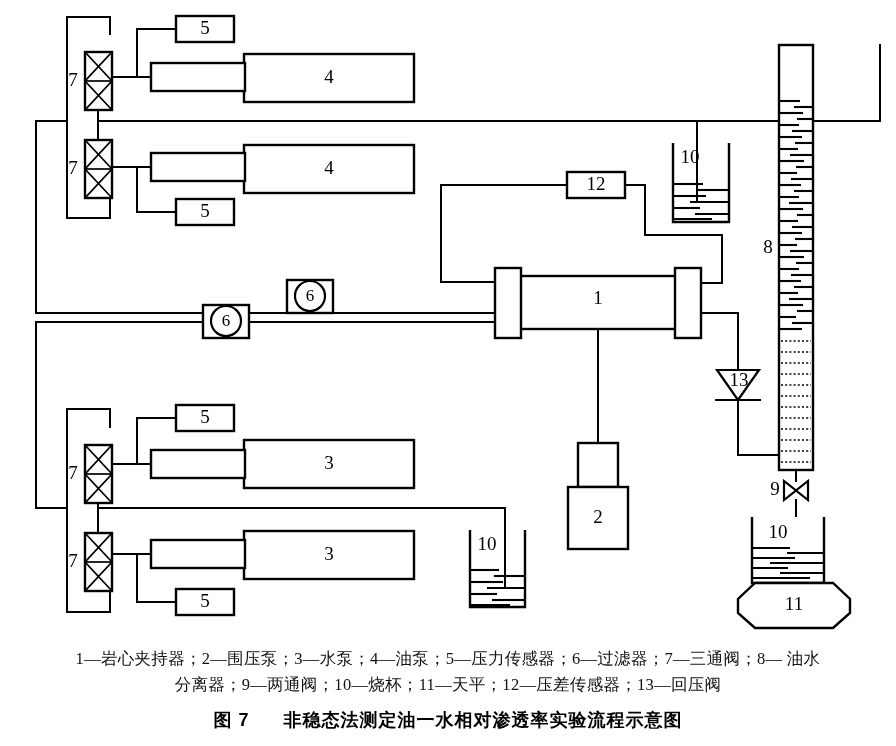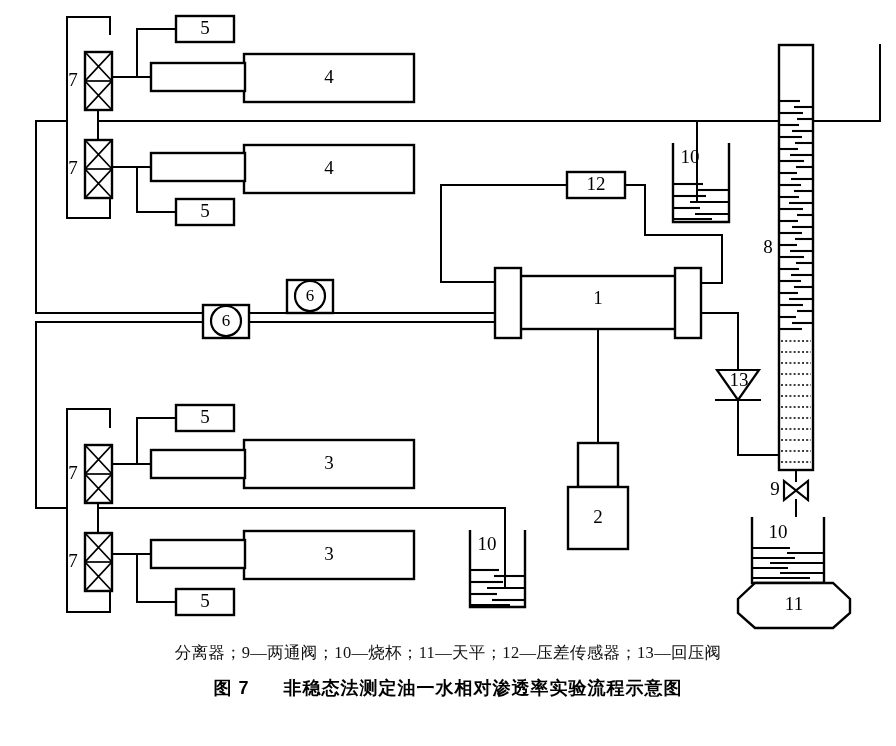--- a/index.html
+++ b/index.html
@@ -400,20 +400,21 @@
       <line class="ln" x1="505" y1="530" x2="505" y2="588"></line>
     </g>
 
     <g>
       <path class="ln" d="M 880 121 L 880 45"></path>
     </g>
 
   </svg>
 
   <div class="caption-block">
+    <div class="legend-line l1">1—岩心夹持器；2—围压泵；3—水泵；4—油泵；5—压力传感器；6—过滤器；7—三通阀；8— 油水</div>
     <div class="legend-line l2">分离器；9—两通阀；10—烧杯；11—天平；12—压差传感器；13—回压阀</div>
     <div class="fig-title">
       <span>图 7</span>
       <span style="display:inline-block;width:22px"></span>
       <span>非稳态法测定油一水相对渗透率实验流程示意图</span>
     </div>
   </div>
 
 </div>
 

